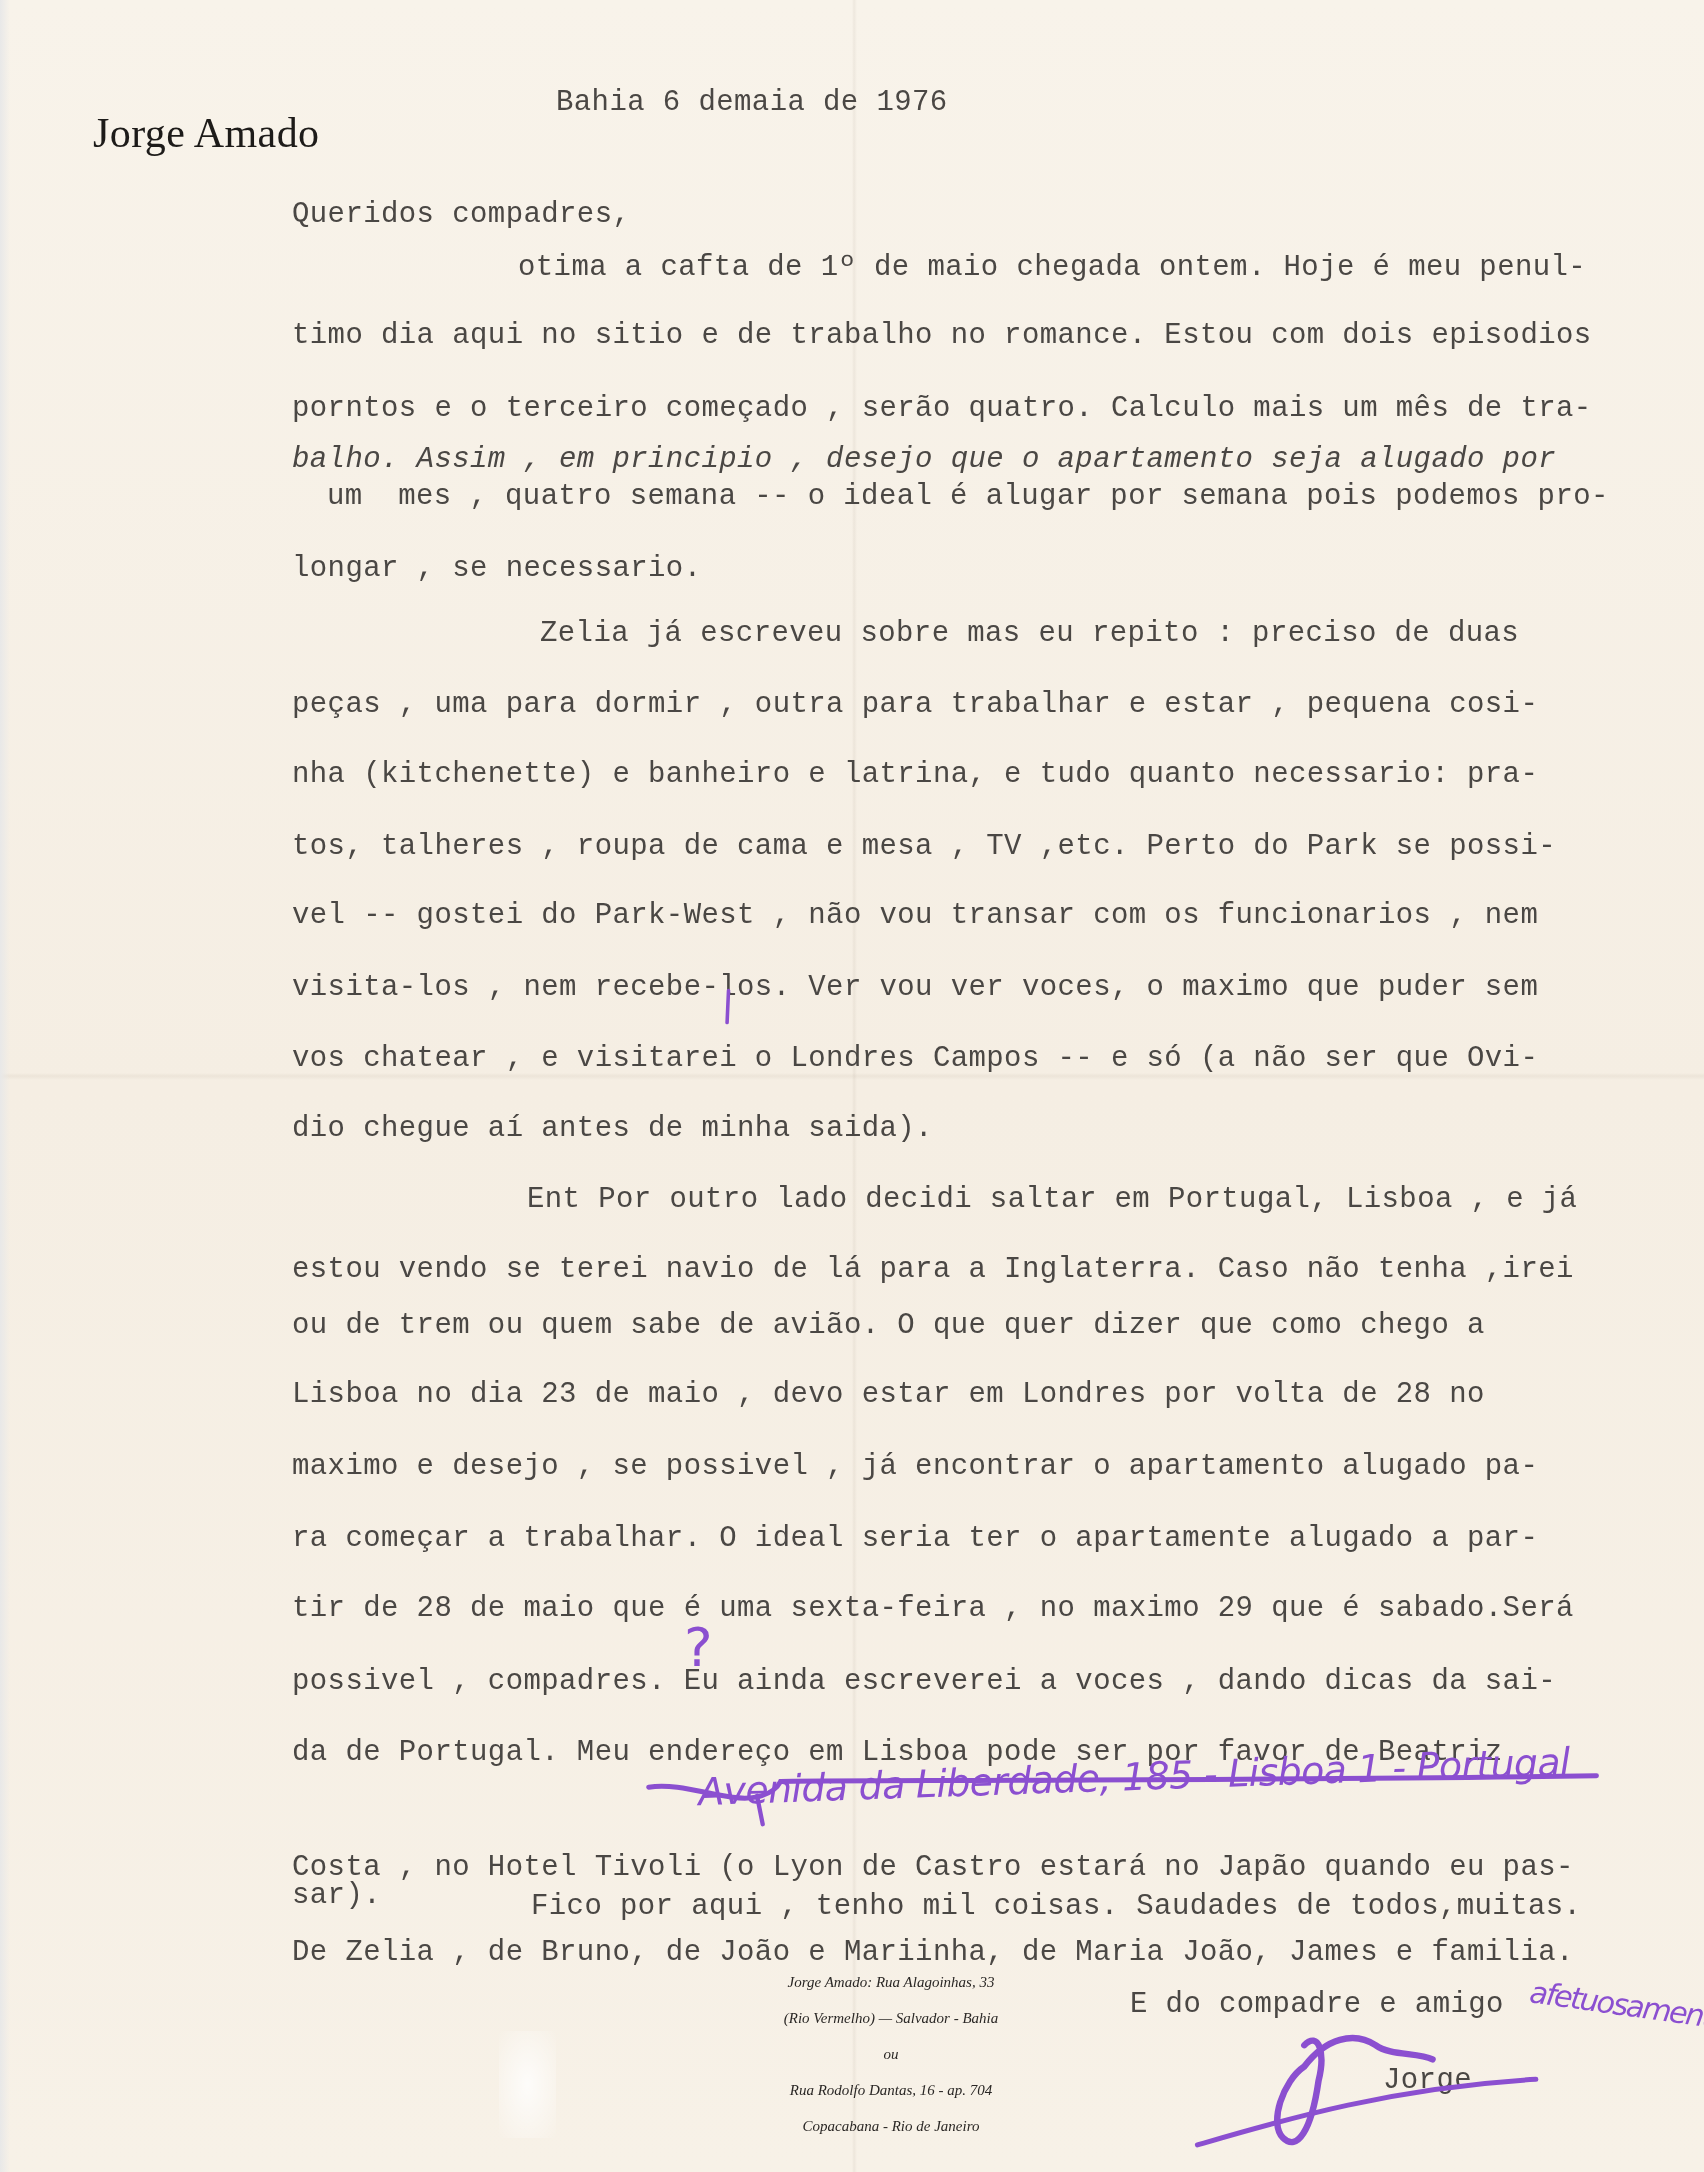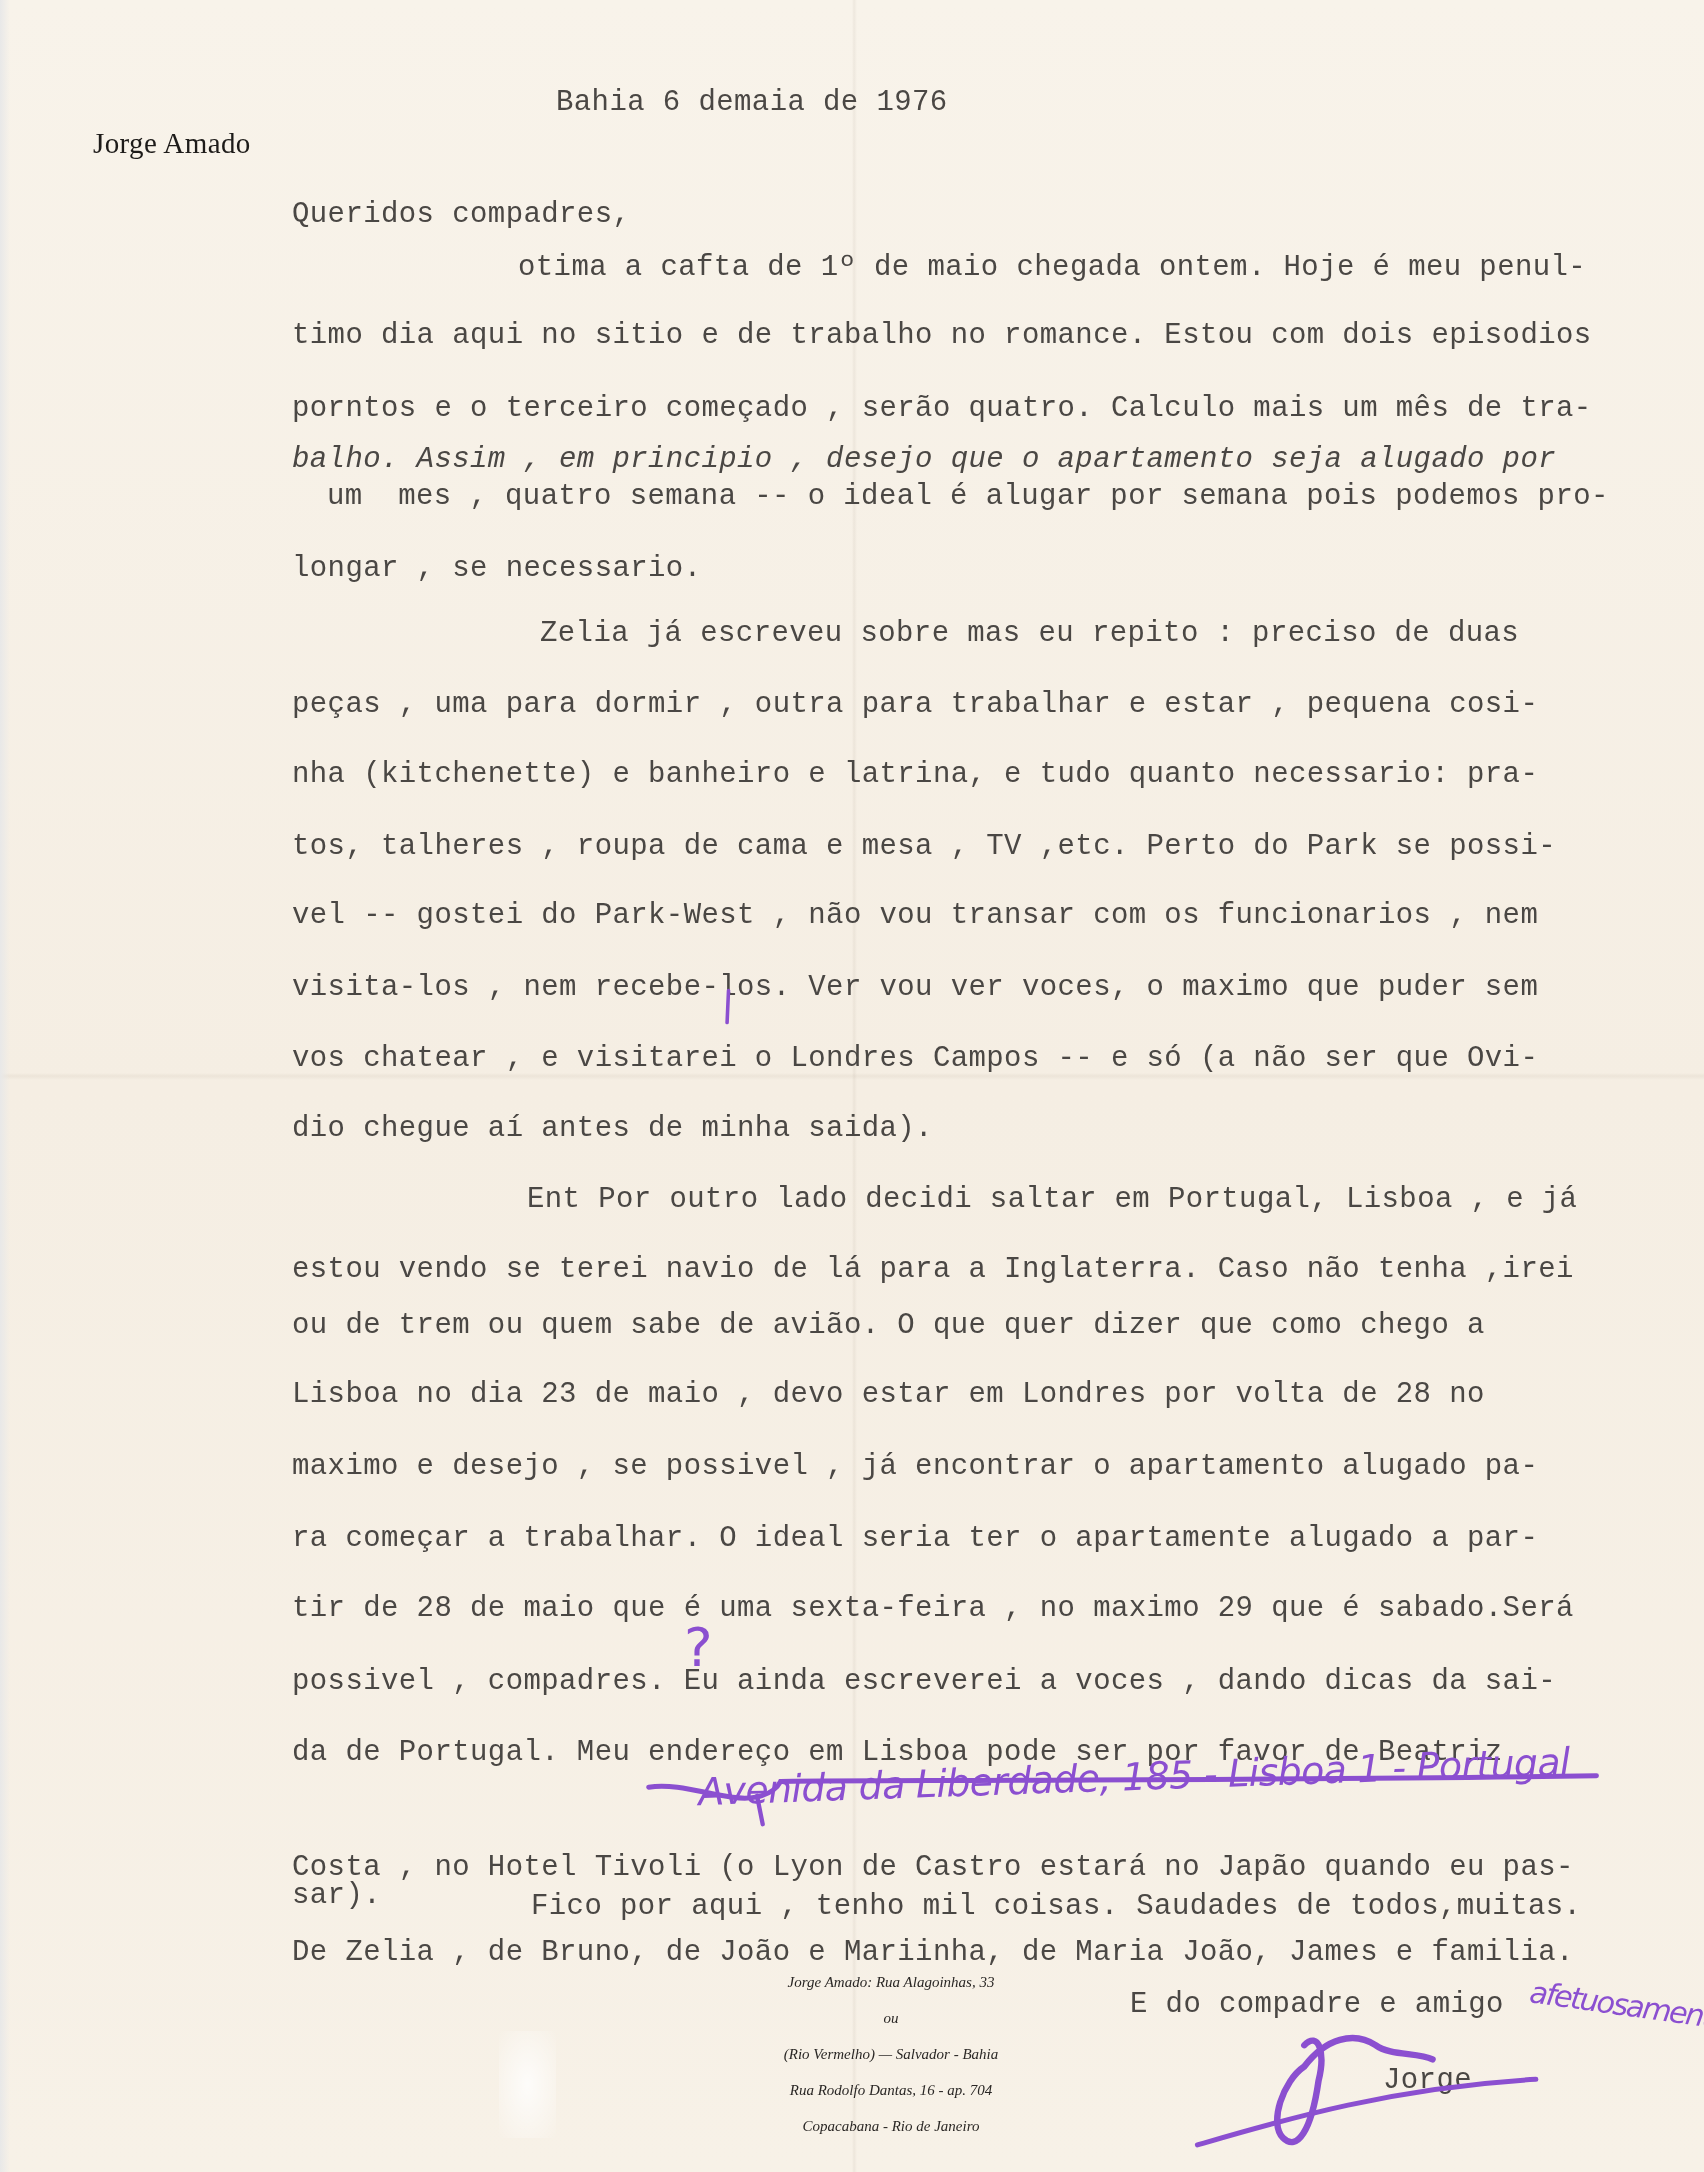--- a/index.html
+++ b/index.html
@@ -12,22 +12,22 @@
     background:
       linear-gradient(90deg, rgba(0,0,0,0.00) 0px, rgba(0,0,0,0.00) 852px, rgba(120,100,80,0.08) 854px, rgba(0,0,0,0.00) 857px),
       linear-gradient(180deg, rgba(0,0,0,0.00) 0px, rgba(0,0,0,0.00) 1073px, rgba(120,100,80,0.07) 1076px, rgba(0,0,0,0.00) 1080px),
       linear-gradient(180deg, #f8f3ea 0%, #f5eee3 50%, #f7f1e7 100%);
   }
   .edge-shadow {
     position:absolute; left:0; top:0; width:10px; height:2172px;
     background:linear-gradient(90deg, #e8e8e8, rgba(246,240,230,0));
   }
   .letterhead {
-    position:absolute; left:93px; top:127px;
-    font-family:"Liberation Serif", serif; font-size:29px; color:#1d1b19;
+    position:absolute; left:93px; top:109px;
+    font-family:"Liberation Serif", serif; font-size:42px; color:#1d1b19;
     letter-spacing:0.4px;
   }
   .typed {
     position:absolute; white-space:pre;
     font-family:"Liberation Mono", "DejaVu Sans Mono", monospace;
     font-size:29px; color:#4a4744; letter-spacing:0.4px;
   }
   .address {
     position:absolute; left:663px; top:1964px; width:456px; text-align:center;
     font-family:"Liberation Serif", serif; font-style:italic; font-size:15px;
@@ -83,22 +83,22 @@
     <div class="typed" style="left: 292px; top: 1807px; margin-top: 44px;">Costa , no Hotel Tivoli (o Lyon de Castro estará no Japão quando eu pas-</div>
     <div class="typed" style="left: 292px; top: 1879px;">sar).</div>
     <div class="typed" style="left: 531px; top: 1890px;">Fico por aqui , tenho mil coisas. Saudades de todos,muitas.</div>
     <div class="typed" style="left: 292px; top: 1936px;">De Zelia , de Bruno, de João e Mariinha, de Maria João, James e familia.</div>
     <div class="typed" style="left: 1130px; top: 1988px;">E do compadre e amigo</div>
     <div class="typed" style="left: 1383px; top: 2064px;">Jorge</div>
   </div>
 
 <div class="address">
   <div>Jorge Amado: Rua Alagoinhas, 33</div>
+  <div>(Rio Vermelho) — Salvador - Bahia</div>
   <div>ou</div>
-  <div>(Rio Vermelho) — Salvador - Bahia</div>
   <div>Rua Rodolfo Dantas, 16 - ap. 704</div>
   <div>Copacabana - Rio de Janeiro</div>
 </div>
 
 <div class="ink" style="left:698px; top:1755px; font-size:38px; transform:rotate(-2deg); letter-spacing:-0.7px;">Avenida da Liberdade, 185 - Lisboa 1 - Portugal</div>
 <div class="ink" style="left:684px; top:1616px; font-size:54px; font-style:normal;">?</div>
 <div class="ink" style="left:1529px; top:1988px; font-size:30px; transform:rotate(8deg); letter-spacing:-2.1px;">afetuosamente</div>
 
 <svg class="overlay" width="1705" height="2172" viewBox="0 0 2392 3048">
 

